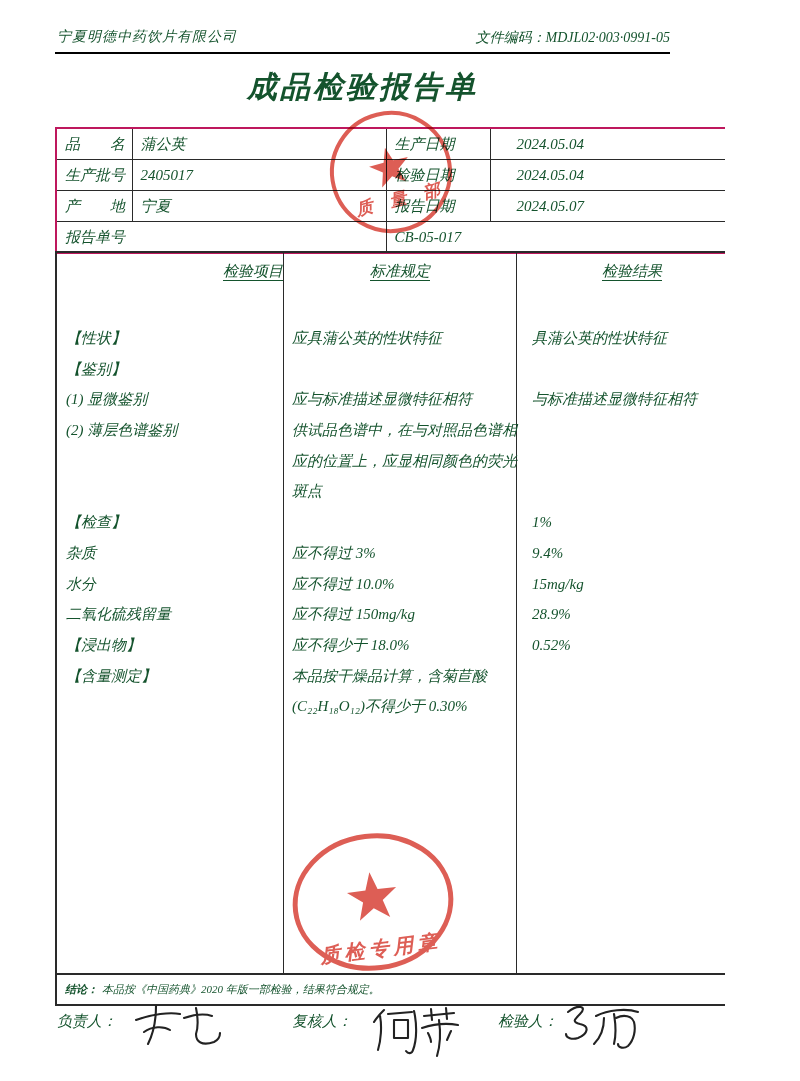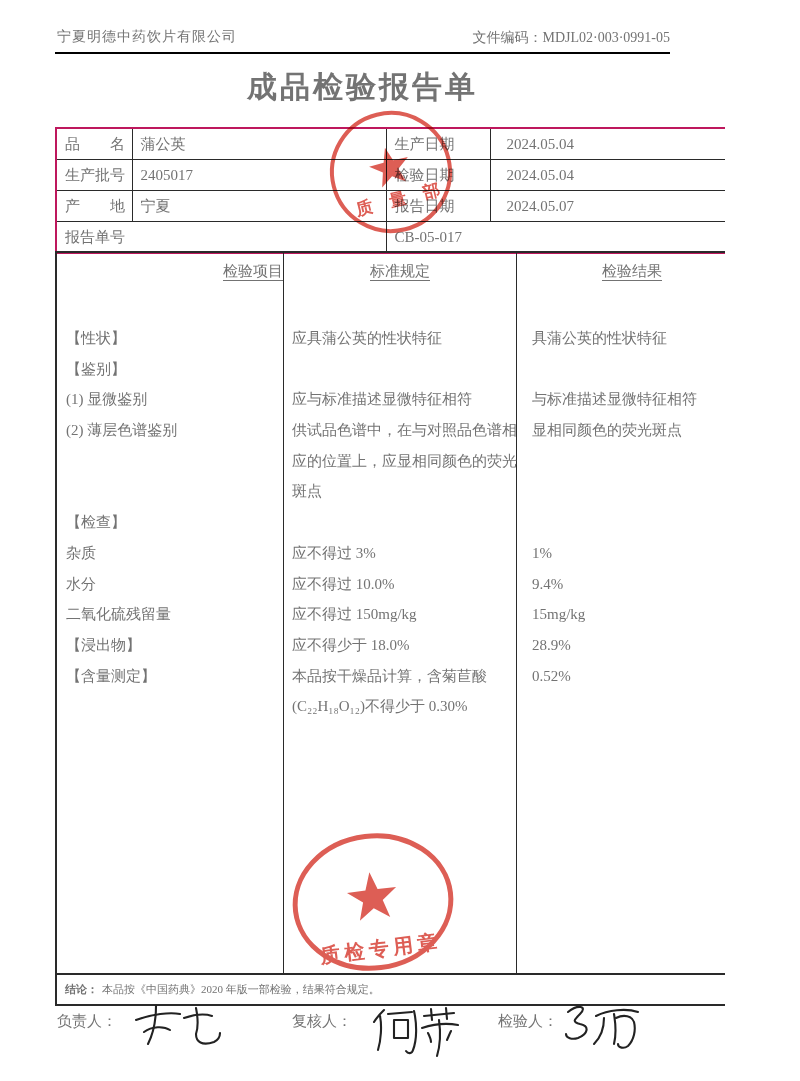--- a/index.html
+++ b/index.html
@@ -1,30 +1,30 @@
 <!DOCTYPE html>
 <html><head>
 <meta charset="utf-8">
 <style>
   html,body{margin:0;padding:0;background:#fff;}
   .page{position:relative;width:725px;height:1081px;background:#ffffff;overflow:hidden;
-        font-family:"Liberation Serif","DejaVu Serif",serif;color:#737373;}
+        font-family:"Liberation Serif","DejaVu Serif",serif;color:#14532d;font-style:italic;}
   .hdr-company{position:absolute;left:57px;top:28px;font-size:14px;letter-spacing:1px;}
   .hdr-code{position:absolute;right:55px;top:29px;font-size:14px;}
   .hdr-rule{position:absolute;left:55px;right:55px;top:52px;height:2px;background:#000;}
   .title{position:absolute;left:0;right:0;top:67px;text-align:center;
          font-family:"Liberation Sans","DejaVu Sans",sans-serif;font-weight:bold;
          font-size:30px;letter-spacing:3px;}
   
   table.info{position:absolute;left:55px;top:127px;width:690px;border-collapse:collapse;
              table-layout:fixed;}
   table.info td{border:1px solid #2a2a2a;height:30px;font-size:15px;padding:0 0 0 8px;
                 vertical-align:middle;white-space:nowrap;overflow:hidden;}
   table.info{border:2px solid #be185d;}
-  table.info td.v2{padding-left:16px;border-radius:6px;}
+  table.info td.v2{padding-left:26px;border-radius:6px;}
   
   .main-table{position:absolute;left:55px;top:251px;width:690px;height:724px;
               border:2px solid #2a2a2a;box-sizing:border-box;}
   .mcol{position:absolute;top:0;bottom:0;box-sizing:border-box;}
   .mcol1{left:0;width:227px;border-right:1px solid #2a2a2a;}
   .mcol2{left:227px;width:233px;border-right:1px solid #2a2a2a;}
   .mcol3{left:460px;width:230px;}
   .col-header{margin-top:9px;font-size:15px;text-align:center;}
   .mcol1 .col-header{text-align:right;padding-left:9px;margin-left:44px;}
   .col-header span{text-decoration:underline;text-underline-offset:4px;}
@@ -129,21 +129,20 @@
           <div class="line">本品按干燥品计算，含菊苣酸</div>
           <div class="line">(C₂₂H₁₈O₁₂)不得少于 0.30%</div>
         </div>
     </div>
     <div class="mcol mcol3">
       <div class="col-header"><span>检验结果</span></div>
       <div class="lines">
           <div class="line">具蒲公英的性状特征</div>
           <div class="line">&nbsp;</div>
           <div class="line">与标准描述显微特征相符</div>
-          <div class="line">显相同颜色的荧光斑点</div>
           <div class="line">&nbsp;</div>
           <div class="line">&nbsp;</div>
           <div class="line">&nbsp;</div>
           <div class="line">1%</div>
           <div class="line">9.4%</div>
           <div class="line">15mg/kg</div>
           <div class="line">28.9%</div>
           <div class="line">0.52%</div>
           <div class="line">&nbsp;</div>
         </div>

